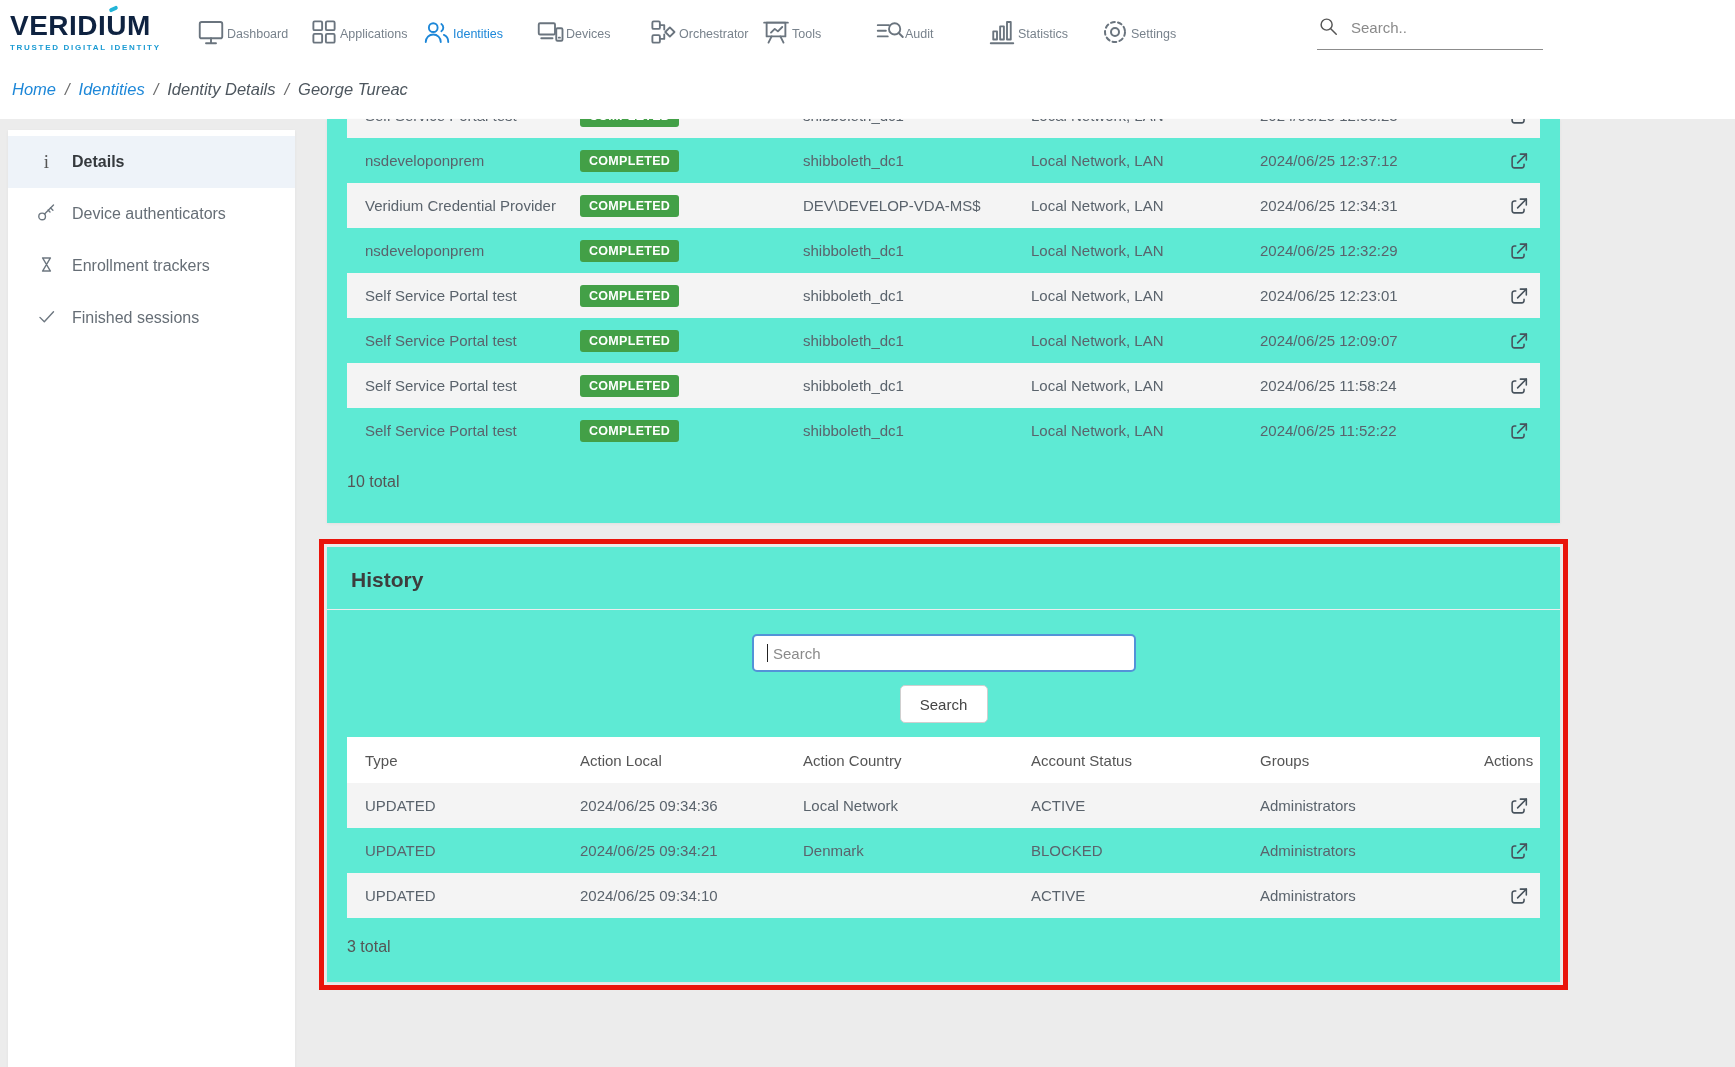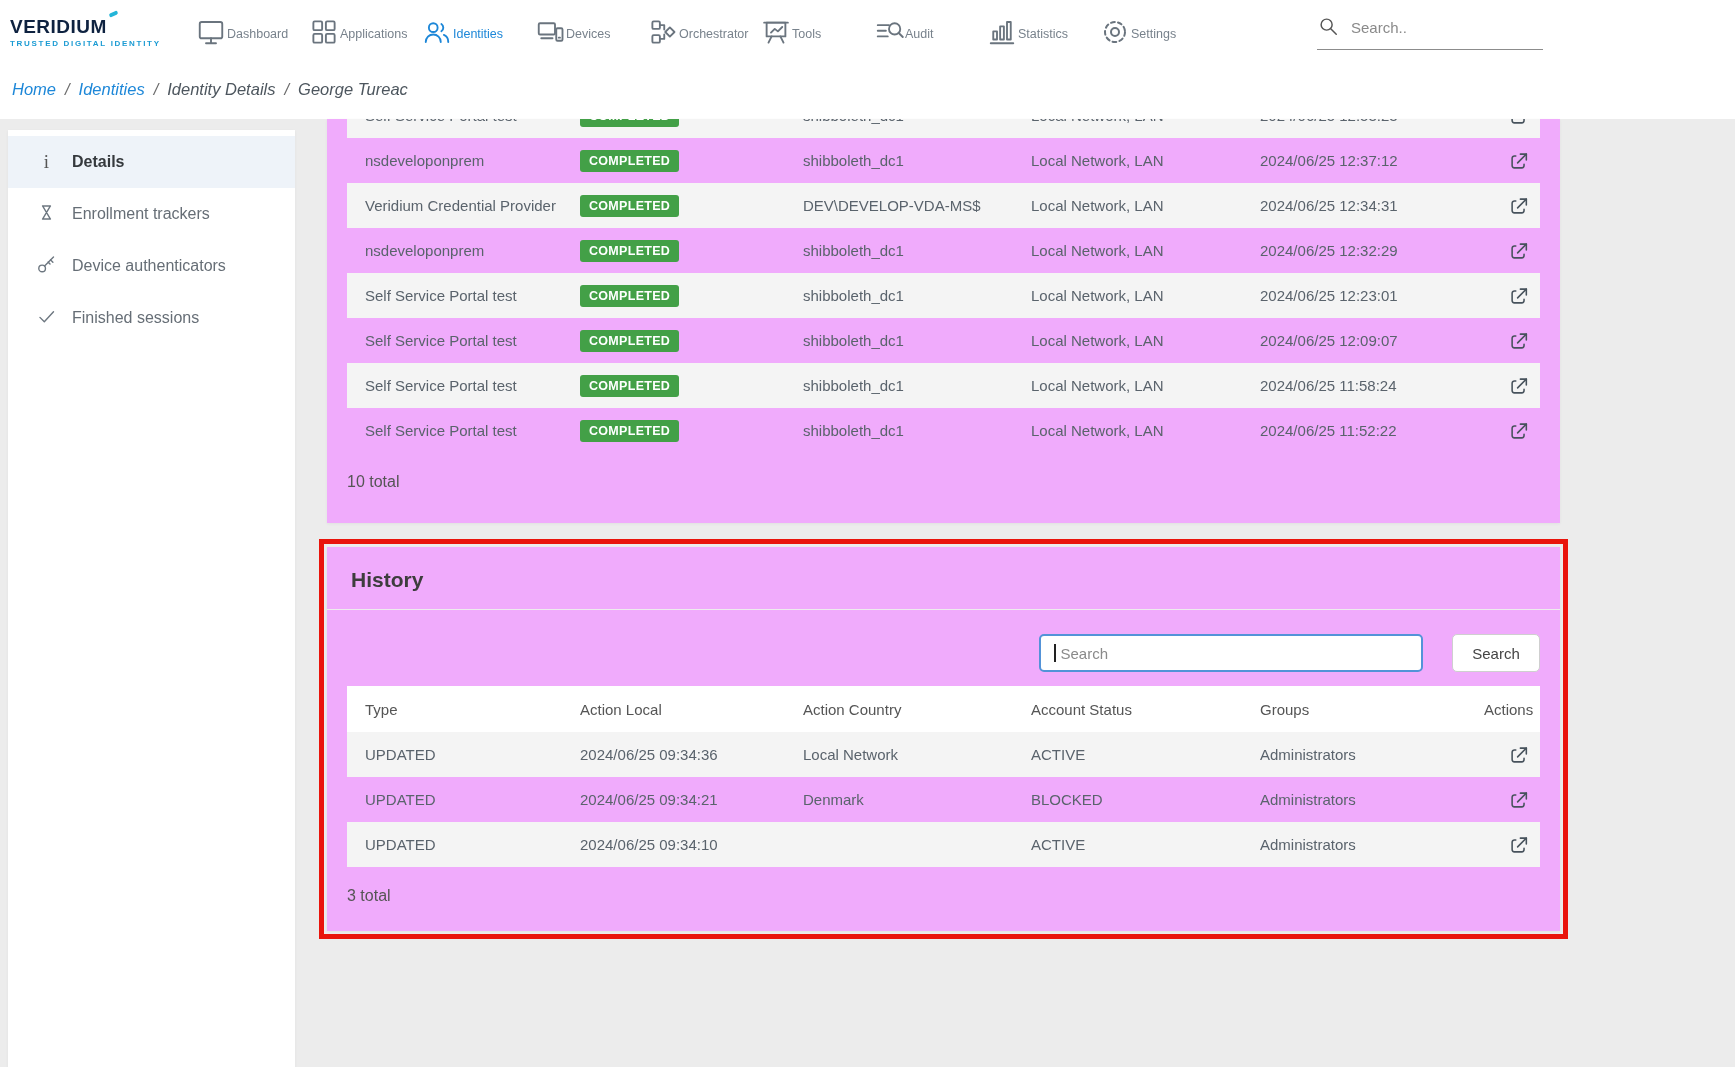--- a/index.html
+++ b/index.html
@@ -5,21 +5,21 @@
   * { box-sizing: border-box; margin: 0; padding: 0; }
   html,body { width:1735px; height:1067px; overflow:hidden; }
   body {
     font-family: "Liberation Sans", sans-serif;
     background: #ffffff;
     color: #5a636c;
   }
   
   .header { height:64px; display:flex; align-items:center; background:#fff; padding-left:10px; }
   .logo { position:relative; width:172px; flex:0 0 auto; }
-  .logo-text { font-size:19px; font-weight:800; color:#0e2240; letter-spacing:0.5px; display:block; line-height:1; }
+  .logo-text { font-size:28px; font-weight:800; color:#0e2240; letter-spacing:0.5px; display:block; line-height:1; }
   .logo-accent { position:absolute; left:99px; top:-5px; width:9px; height:4px; background:#23b5d8; transform:rotate(-25deg); border-radius:2px; }
   .logo-tagline { display:block; font-size:8px; font-weight:bold; letter-spacing:1.7px; color:#1b9bd3; margin-top:3px; }
   .nav { display:flex; margin-left:14px; }
   .nav-item { width:113px; display:flex; flex-direction:row; align-items:center; gap:1px; padding-top:4px; color:#78828c; cursor:pointer; }
   .nav-item svg { width:30px; height:30px; stroke:#6a747e; }
   .nav-item .nav-label { font-size:12.5px; color:#78828c; }
   .nav-item.active svg { stroke:#1d87d8; }
   .nav-item.active .nav-label { color:#1d87d8; }
   .header-search { margin-left:auto; margin-right:192px; width:226px; display:flex; align-items:center; gap:12px; border-bottom:1px solid #8c8c8c; padding-bottom:8px; }
   .header-search svg { width:22px; height:22px; stroke:#555; flex:0 0 auto; }
@@ -30,37 +30,37 @@
   .crumb-sep { color:#6a6a6a; }
   .crumb-current { color:#4d565e; }
   
   .page { display:flex; background:#ececec; height:949px; align-items:flex-start; }
   .sidebar { width:287px; margin:11px 0 0 8px; background:#fff; height:938px; padding-top:6px; box-shadow:0 1px 3px rgba(0,0,0,0.05); }
   .side-item { height:52px; display:flex; align-items:center; gap:15px; padding-left:28px; font-size:16px; color:#666e76; cursor:pointer; }
   .side-item svg { width:21px; height:21px; stroke:#6d7780; flex:0 0 auto; }
   .side-item.active { background:#eef3f9; color:#35393d; font-weight:bold; }
   .si-text { width:21px; text-align:center; font-family:"Liberation Serif", serif; font-size:19px; color:#555; font-weight:normal; }
   .main { width:1233px; margin-left:32px; }
-  .card { background:#f0abfc; box-shadow:0 1px 3px rgba(0,0,0,0.05); }
+  .card { background:#5eead4; box-shadow:0 1px 3px rgba(0,0,0,0.05); }
   
   .table-pad { padding:0 20px; }
   .grid-row { display:grid; grid-template-columns:215px 223px 228px 229px 224px 1fr; align-items:center; height:45px; font-size:15px; color:#5a636c; padding-left:18px; }
   .rows-wrap .grid-row:nth-child(odd) { background:#f4f4f4; }
   .sessions { overflow:hidden; padding-bottom:10px; }
   .sessions .rows-wrap { margin-top:-26px; }
   .badge { display:inline-block; justify-self:start; background:#43a047; color:#fff; font-size:12.5px; font-weight:bold; letter-spacing:0.3px; padding:4px 9px; border-radius:3px; }
   .cell-action { justify-self:end; padding-right:10px; display:flex; align-items:center; cursor:pointer; }
   .cell-action svg { width:22px; height:22px; stroke:#47525c; }
   .total-line { font-size:16px; color:#555; padding:20px 0 22px 20px; }
   .gap { height:24px; }
   
   .history { outline:5px solid #e9140b; outline-offset:3px; padding-bottom:4px; }
   .history-head { padding:21px 24px 17px; border-bottom:1px solid #ededed; }
   .history-title { font-size:21px; font-weight:bold; color:#3d3d3d; }
-  .search-row { display:flex; justify-content:flex-end; align-items:center; gap:29px; padding:24px 20px 14px; }
+  .search-row { display:flex; justify-content:flex-end; align-items:center; gap:13px; padding:24px 20px 14px;flex-direction:column; }
   .search-box { width:384px; height:38px; border:2px solid #5393d8; border-radius:5px; display:flex; align-items:center; padding-left:13px; background:#fff; cursor:text; }
   .caret { width:1.5px; height:18px; background:#222; }
   .search-placeholder { color:#8a8a8a; font-size:15px; margin-left:5px; }
   .search-btn { width:88px; height:38px; background:#fff; border:1px solid #cfcfcf; border-radius:5px; font-size:15px; color:#444; font-family:"Liberation Sans", sans-serif; cursor:pointer; }
   .grid-row.header-row { color:#555; height:46px; background:#fff; }
   .head-actions { justify-self:end; padding-right:12px; }
 </style>
 </head>
 <body>
 
@@ -170,31 +170,31 @@
 </div>
 
 <div class="page">
 
   <div class="sidebar">
     <div class="side-item active">
       <span class="si-text">i</span>
       <span>Details</span>
     </div>
     <div class="side-item">
-      <span><svg viewBox="0 0 24 24" fill="none" stroke-width="1.6" stroke-linecap="round" stroke-linejoin="round" width="21" height="21" stroke="currentColor">
-            <path d="M7.5 4.5h9l-9 15h9z"></path>
-          </svg></span>
-      <span>Enrollment trackers</span>
-    </div>
-    <div class="side-item">
       <span><svg viewBox="0 0 24 24" fill="none" stroke-width="1.6" stroke-linecap="round" width="21" height="21" stroke="currentColor">
             <circle cx="7" cy="16.5" r="3.8"></circle>
             <path d="M9.8 13.7L20 3.5M16.5 6.5l2.8 2.8M13.8 9.2l2.2 2.2"></path>
           </svg></span>
       <span>Device authenticators</span>
+    </div>
+    <div class="side-item">
+      <span><svg viewBox="0 0 24 24" fill="none" stroke-width="1.6" stroke-linecap="round" stroke-linejoin="round" width="21" height="21" stroke="currentColor">
+            <path d="M7.5 4.5h9l-9 15h9z"></path>
+          </svg></span>
+      <span>Enrollment trackers</span>
     </div>
     <div class="side-item">
       <span><svg viewBox="0 0 24 24" fill="none" stroke-width="1.6" stroke-linecap="round" stroke-linejoin="round" width="21" height="21" stroke="currentColor">
             <path d="M4.5 13l5 5L20 6.5"></path>
           </svg></span>
       <span>Finished sessions</span>
     </div>
   </div>
 
   <div class="main">

